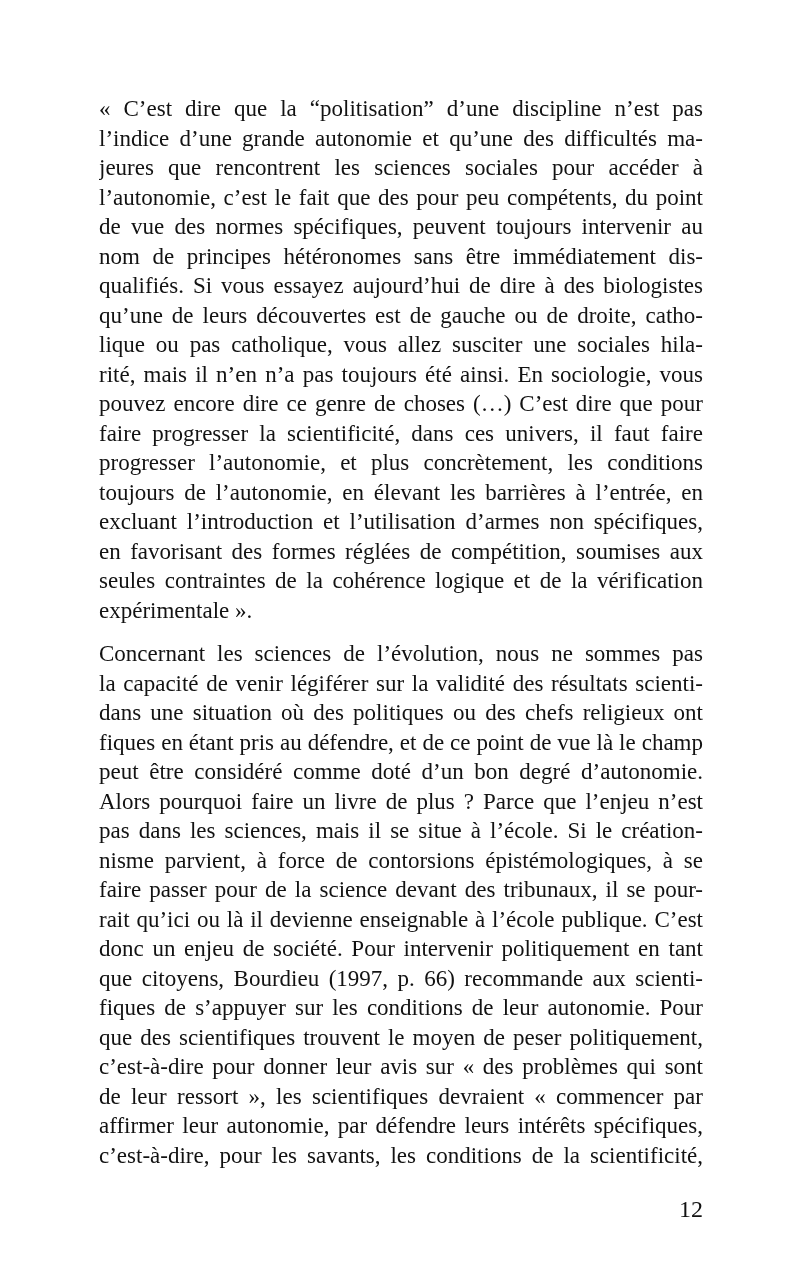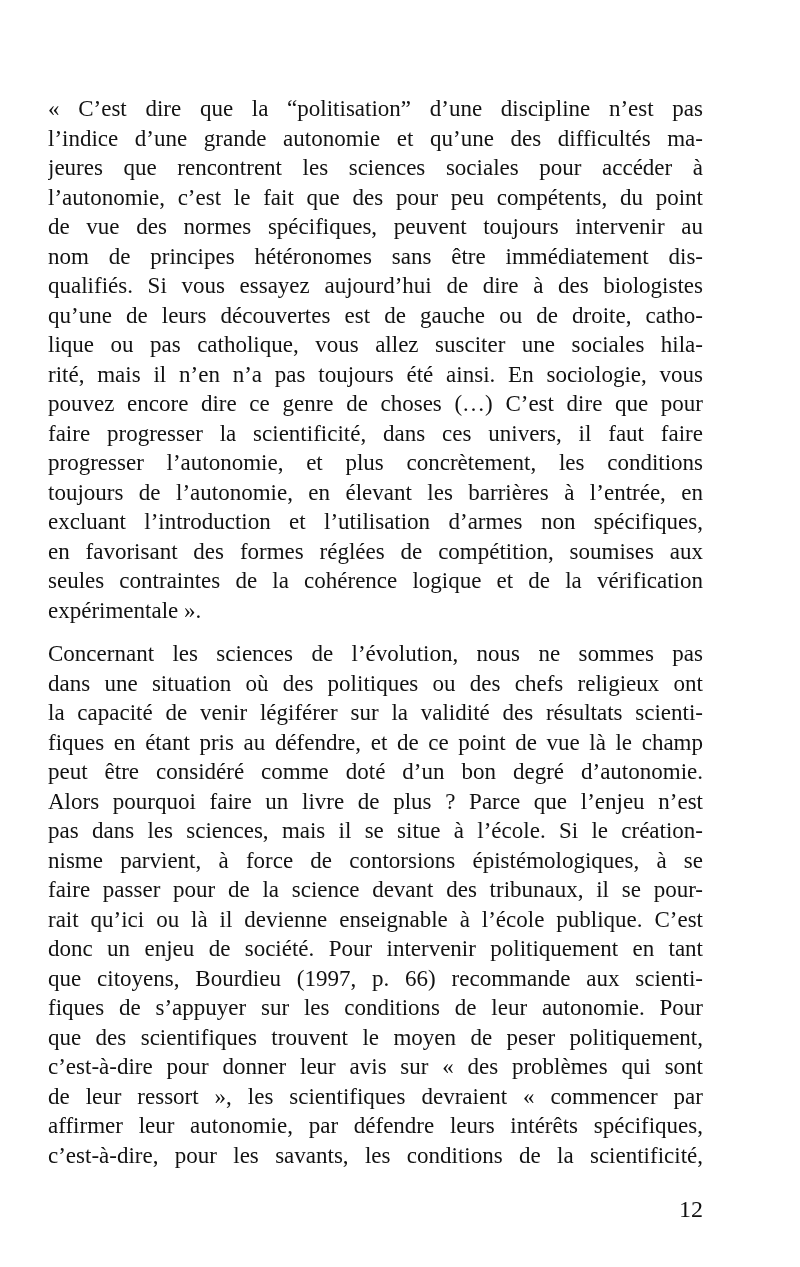--- a/index.html
+++ b/index.html
@@ -11,21 +11,21 @@
     height: 1267px;
     background: #ffffff;
     font-family: "Liberation Serif", "DejaVu Serif", serif;
     color: #121212;
     overflow: hidden;
   }
   .page {
     box-sizing: border-box;
     width: 800px;
     height: 958px;
-    padding: 94px 97px 0 48px;
+    padding: 94px 97px 0 99px;
   }
   .para {
     margin: 0;
   }
   .para + .para {
     margin-top: 14px;
   }
   .line {
     font-size: 23px;
     line-height: 29.5px;
@@ -64,22 +64,22 @@
       <div class="line">faire progresser la scientificité, dans ces univers, il faut faire</div>
       <div class="line">progresser l’autonomie, et plus concrètement, les conditions</div>
       <div class="line">toujours de l’autonomie, en élevant les barrières à l’entrée, en</div>
       <div class="line">excluant l’introduction et l’utilisation d’armes non spécifiques,</div>
       <div class="line">en favorisant des formes réglées de compétition, soumises aux</div>
       <div class="line">seules contraintes de la cohérence logique et de la vérification</div>
       <div class="line no-justify">expérimentale ».</div>
     </div>
   <div class="para">
       <div class="line">Concernant les sciences de l’évolution, nous ne sommes pas</div>
+      <div class="line">la capacité de venir légiférer sur la validité des résultats scienti-</div>
       <div class="line">dans une situation où des politiques ou des chefs religieux ont</div>
-      <div class="line">la capacité de venir légiférer sur la validité des résultats scienti-</div>
       <div class="line">fiques en étant pris au défendre, et de ce point de vue là le champ</div>
       <div class="line">peut être considéré comme doté d’un bon degré d’autonomie.</div>
       <div class="line">Alors pourquoi faire un livre de plus ? Parce que l’enjeu n’est</div>
       <div class="line">pas dans les sciences, mais il se situe à l’école. Si le création-</div>
       <div class="line">nisme parvient, à force de contorsions épistémologiques, à se</div>
       <div class="line">faire passer pour de la science devant des tribunaux, il se pour-</div>
       <div class="line">rait qu’ici ou là il devienne enseignable à l’école publique. C’est</div>
       <div class="line">donc un enjeu de société. Pour intervenir politiquement en tant</div>
       <div class="line">que citoyens, Bourdieu (1997, p. 66) recommande aux scienti-</div>
       <div class="line">fiques de s’appuyer sur les conditions de leur autonomie. Pour</div>

